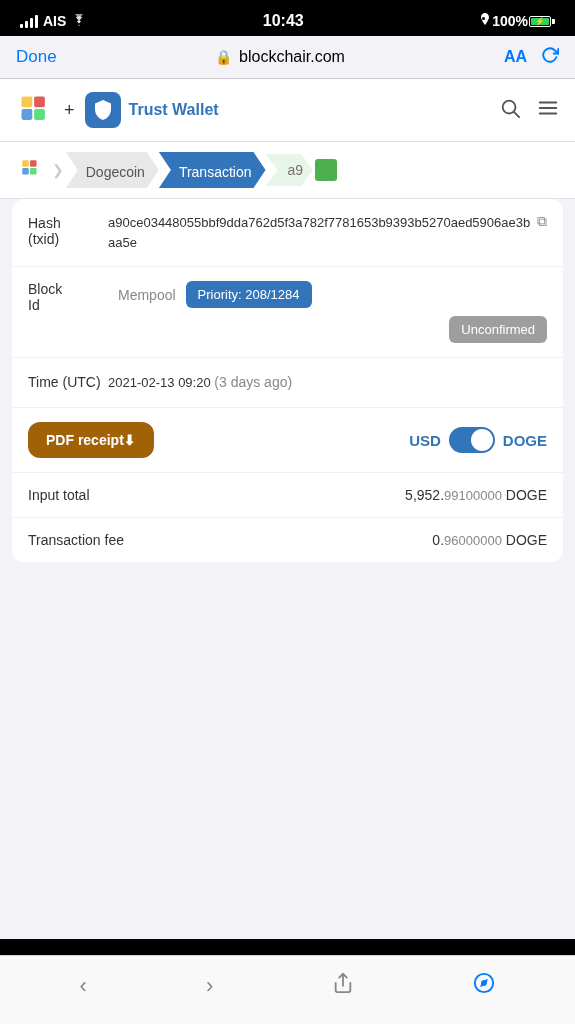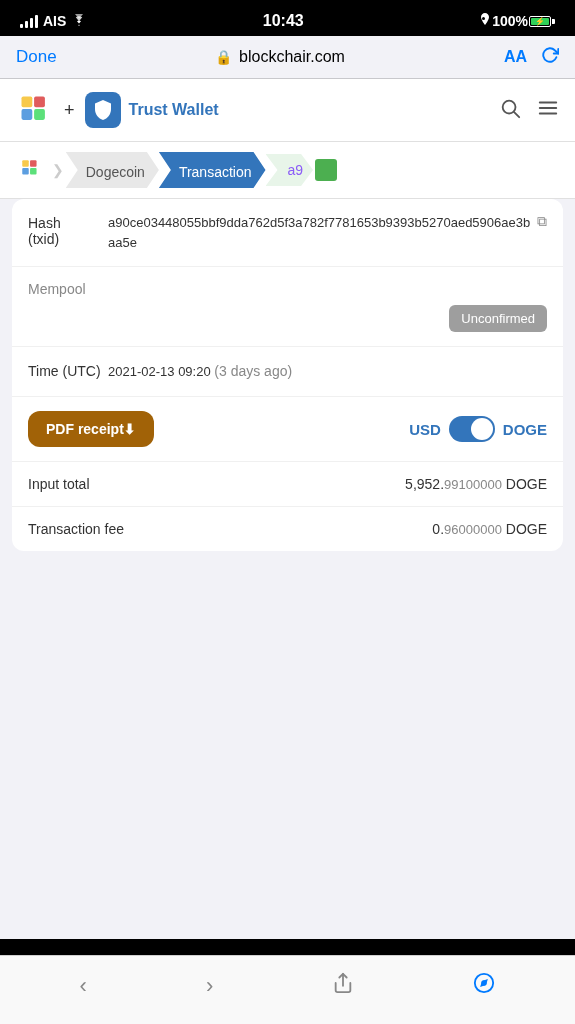--- a/index.html
+++ b/index.html
@@ -164,21 +164,21 @@
       padding-left: 14px;
     }
     .breadcrumb-item.active {
       background: #3375bb;
       color: #fff;
     }
     .breadcrumb-short {
       background: #e8f5e9;
       padding: 8px 10px 8px 22px;
       font-size: 14px;
-      color: #8b5cf6;
+      color: #737373;
       clip-path: polygon(0 0, calc(100% - 12px) 0, 100% 50%, calc(100% - 12px) 100%, 0 100%, 12px 50%);
     }
 
     
     .section-title {
       padding: 16px 16px 10px;
       font-size: 22px;
       font-weight: 700;
       color: #000;
       background: #f2f2f7;
@@ -540,23 +540,25 @@
 
     <div class="info-row">
       <div class="info-label">Hash<br>(txid)</div>
       <div class="hash-value">
         <span class="info-value">a90ce03448055bbf9dda762d5f3a782f7781653b9393b5270aed5906ae3baa5e</span>
         <span class="copy-icon">⧉</span>
       </div>
     </div>
 
     <div class="block-id-row">
+      <div class="block-id-label">Block<br>Id</div>
       <div class="block-id-content">
         <div class="block-id-mempool">
           <span class="mempool-text">Mempool</span>
+          <span class="priority-badge">Priority: 208/1284</span>
         </div>
         <div style="display:flex;justify-content:flex-end;">
           <span class="unconfirmed-badge">Unconfirmed</span>
         </div>
       </div>
     </div>
 
     <div class="info-row">
       <div class="info-label">Time (UTC)</div>
       <div class="info-value">

